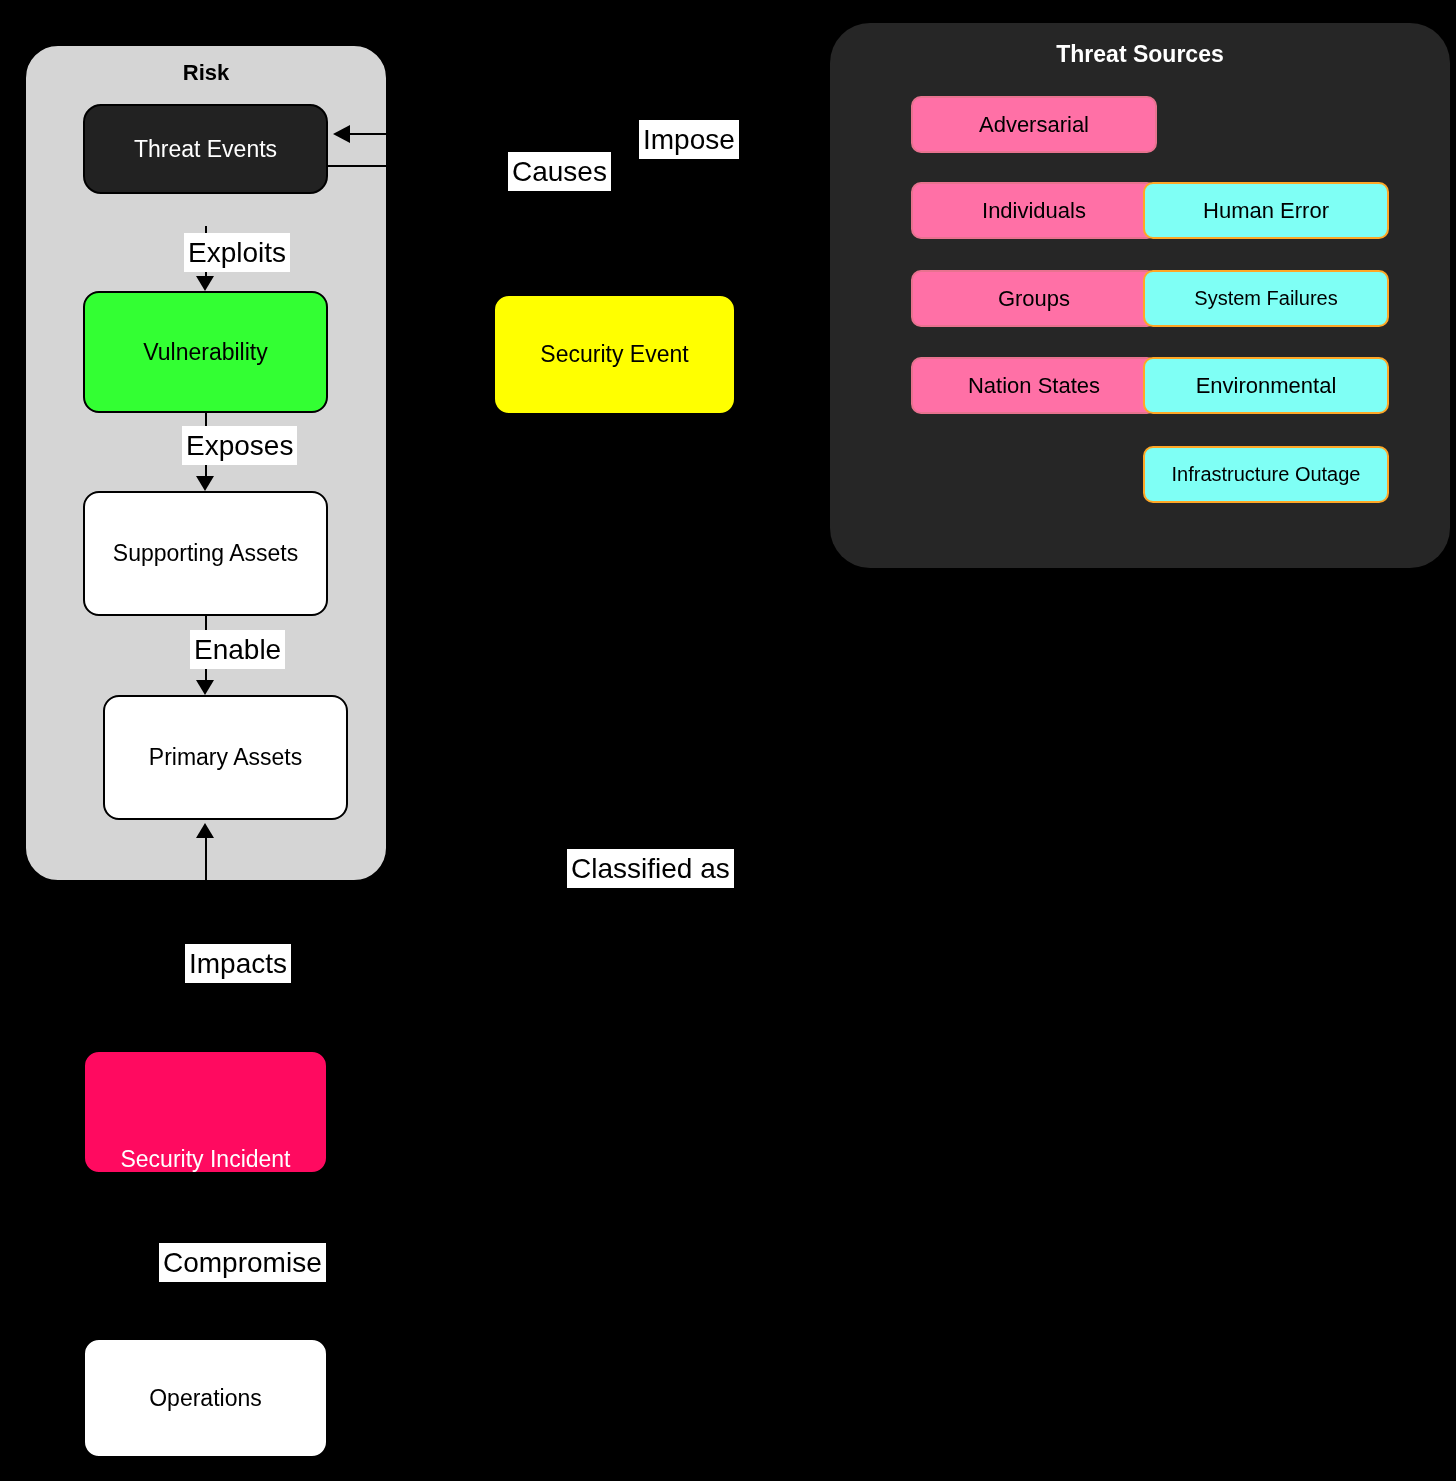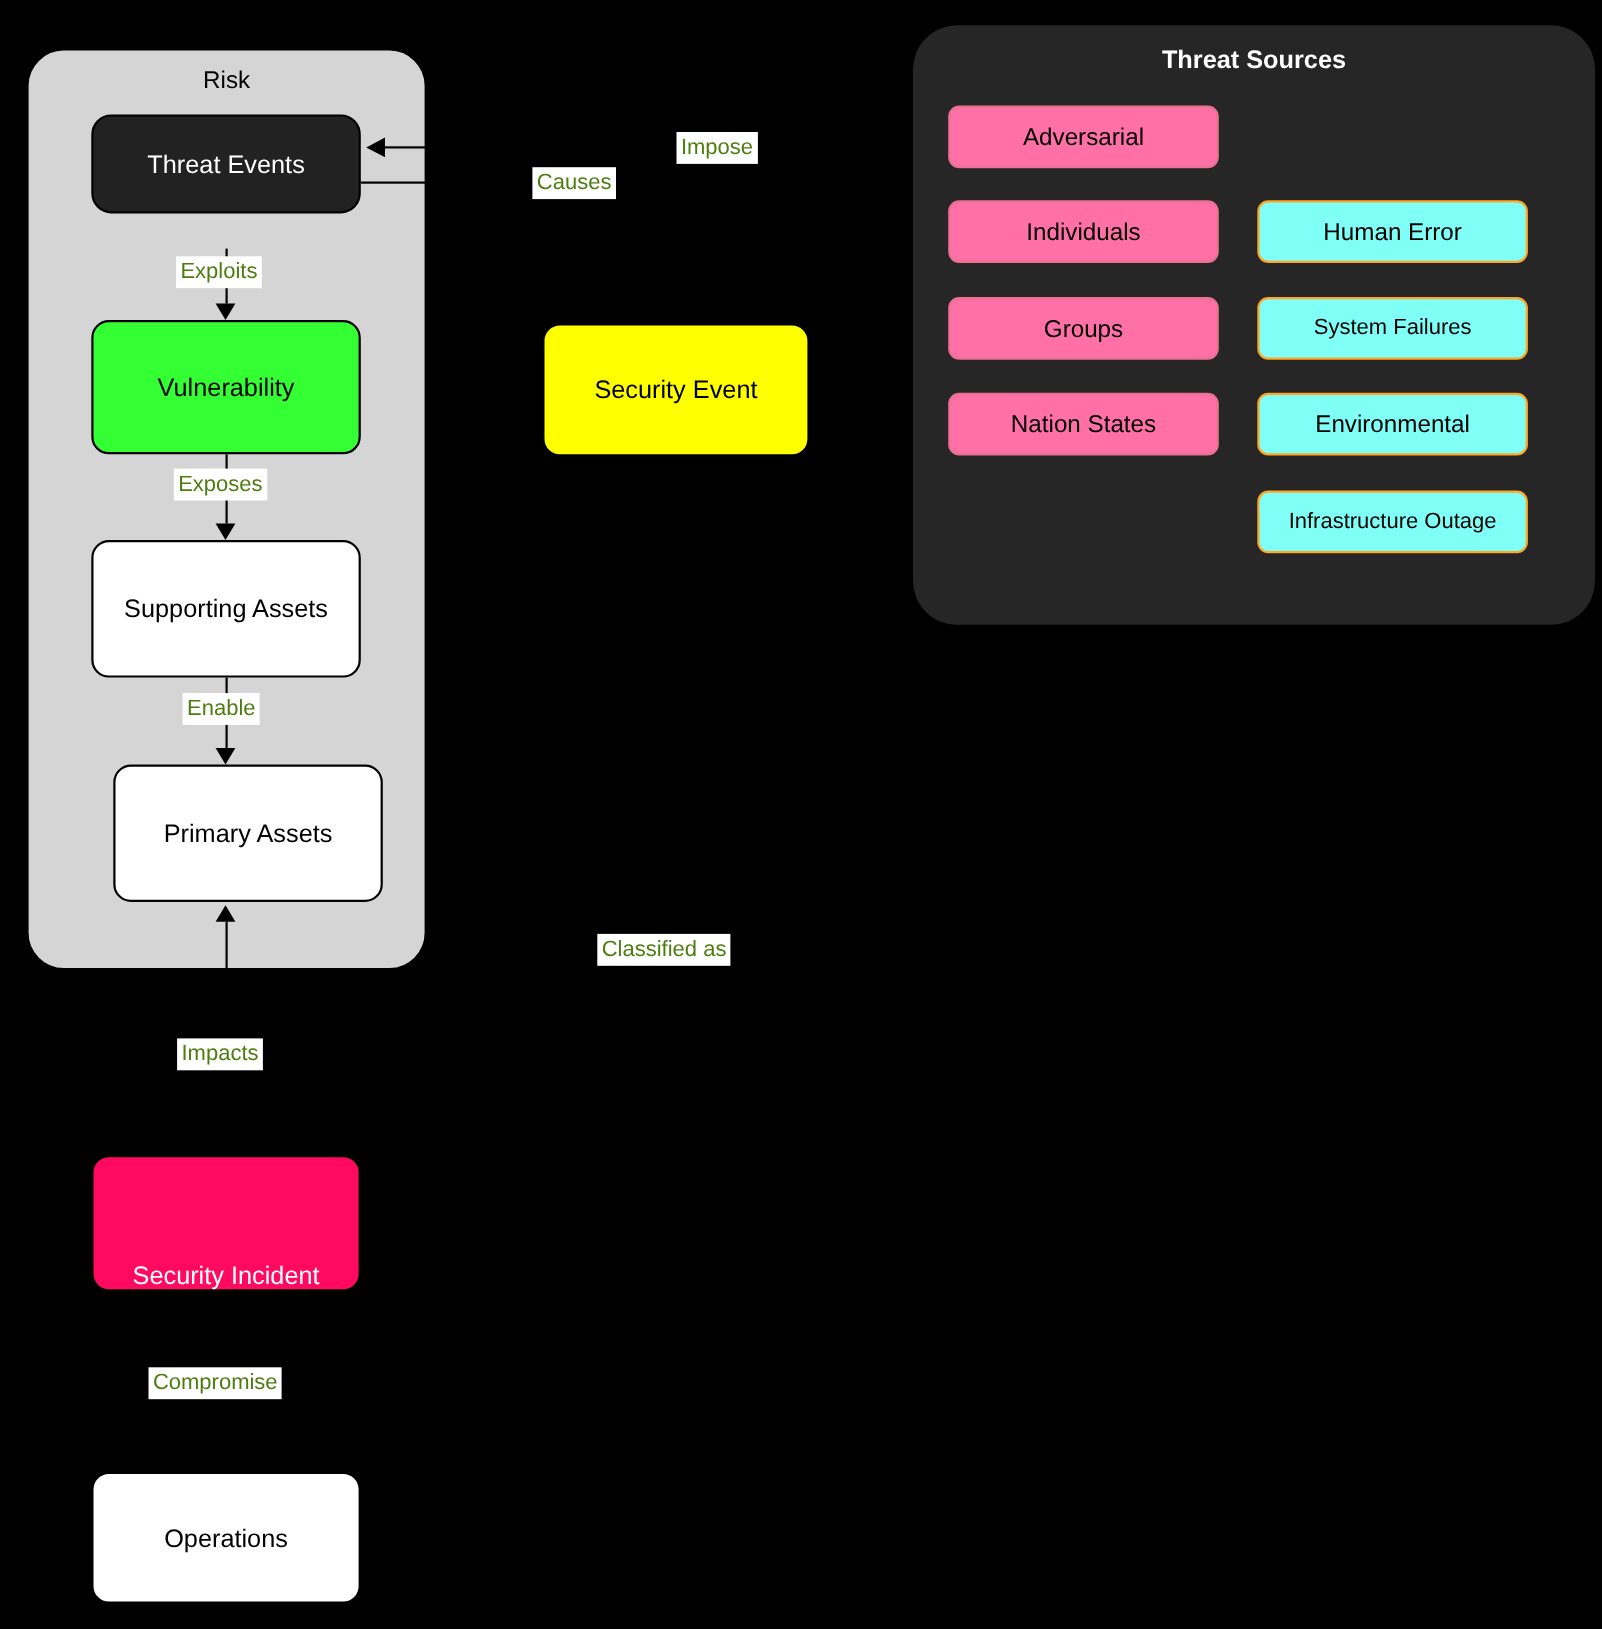--- a/index.html
+++ b/index.html
@@ -39,21 +39,21 @@
   #risk-group-title {
     position: absolute;
     left: 24px;
     top: 56px;
     width: 364px;
     height: 34px;
     display: flex;
     align-items: center;
     justify-content: center;
     font-size: 22px;
-    font-weight: normal;
+    font-weight: bold;
     color: #000000;
   }
   
   .box {
     border: 2px solid #000000;
     border-radius: 16px;
     font-size: 23px;
     color: #000000;
   }
   #threat-events {
@@ -86,25 +86,26 @@
     background: #FFFFFF;
   }
   #security-event {
     left: 493px; top: 294px; width: 243px; height: 121px;
     background: #FFFF00;
   }
   
   .edge-label {
     position: absolute;
     background: #FFFFFF;
-    color: #4d7c0f;
-    font-size: 20px;
+    color: #000000;
+    font-size: 28px;
     padding: 2px 4px;
     white-space: nowrap;
     line-height: 1.25;
+    margin-left: 24px;
   }
   
   .vline {
     position: absolute;
     width: 0;
     border-left: 2px solid #000000;
   }
   .hline {
     position: absolute;
     height: 0;
@@ -154,21 +155,21 @@
     align-items: center;
     justify-content: center;
     border-radius: 10px;
     font-size: 22px;
     color: #000000;
     text-align: center;
   }
   .ts-chip.adv {
     background: #FF70A6;
     border: 2px solid #E8728F;
-    left: 862px;
+    left: 911px;
     width: 246px;
     height: 57px;
   }
   .ts-chip.nonadv {
     background: #7FFFF5;
     border: 2px solid #FFA726;
     left: 1143px;
     width: 246px;
     height: 57px;
   }

